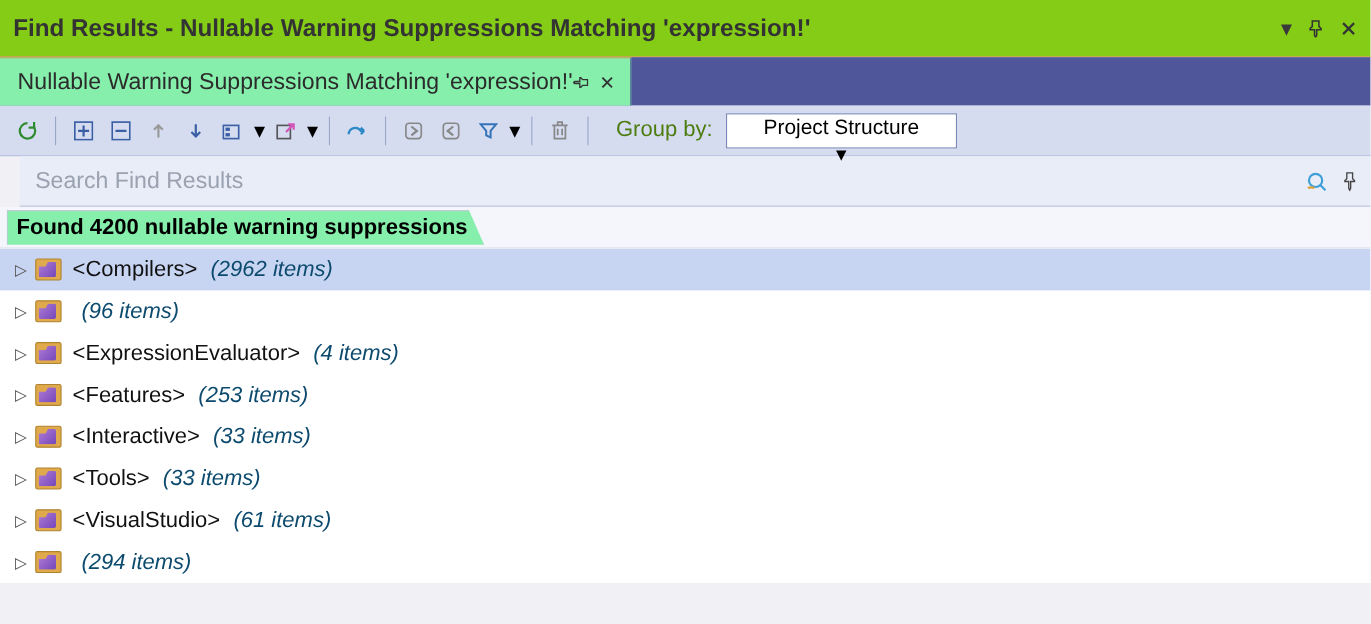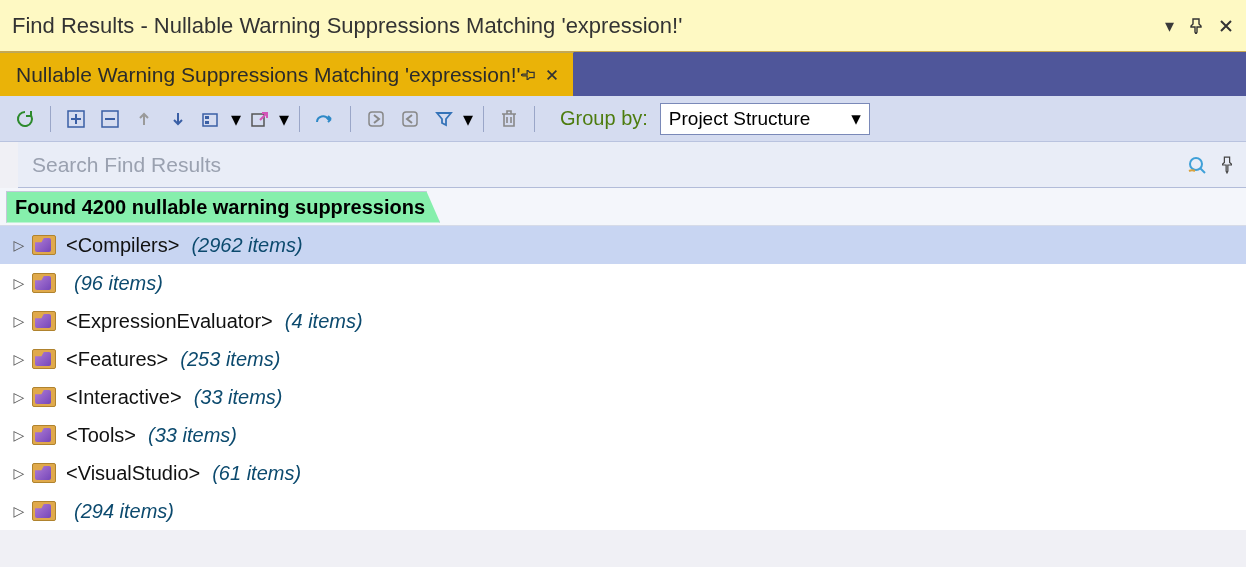--- a/index.html
+++ b/index.html
@@ -1,40 +1,41 @@
 <!DOCTYPE html>
 <html><head>
 <meta charset="utf-8">
 <style>
   * { box-sizing: border-box; margin: 0; padding: 0; }
   html, body { width: 1246px; height: 567px; font-family: "Segoe UI", Arial, sans-serif; font-size: 20px; overflow: hidden; background:#f0f0f5;}
   
   
   .title-bar {
-    background: #fef9c3;
+    background: #84cc16;
     height: 52px;
     display: flex;
     align-items: center;
     padding: 0 12px;
     border-bottom: 1px solid #c9a84f;
+    font-weight: bold;
   }
   .title-bar .title-text { flex: 1; color: #333; font-size: 22px; }
   .title-bar .title-controls { display: flex; gap: 14px; align-items: center; }
   .title-bar .title-controls span { color: #3a3a3a; font-size: 18px; cursor: pointer; }
 
   
   .tab-strip {
     background: #4f569a;
     height: 44px;
     display: flex;
     align-items: stretch;
     padding-left: 0;
   }
   .tab {
-    background: #eab308;
+    background: #86efac;
     border-top: 1px solid #bba85e;
     border-right: 1px solid #4f569a;
     display: flex;
     align-items: center;
     padding: 0 14px 0 16px;
     color: #2b2b2b;
     font-size: 21px;
   }
   .tab .tab-controls { display:flex; gap:10px; align-items:center; }
   .tab .tab-controls span { font-size:16px; color:#333; cursor:pointer; }
@@ -69,20 +70,21 @@
     margin-left: 8px;
     background: #fff;
     border: 1px solid #7a89b8;
     height: 32px;
     min-width: 210px;
     padding: 2px 8px;
     display: flex;
     align-items: center;
     justify-content: space-between;
     font-size: 19px;
+    flex-direction: column;
   }
 
   
   .search-row {
     background: #e9edf7;
     height: 46px;
     display: flex;
     align-items: center;
     border-bottom: 1px solid #b2bcd9;
     margin-left: 18px;

